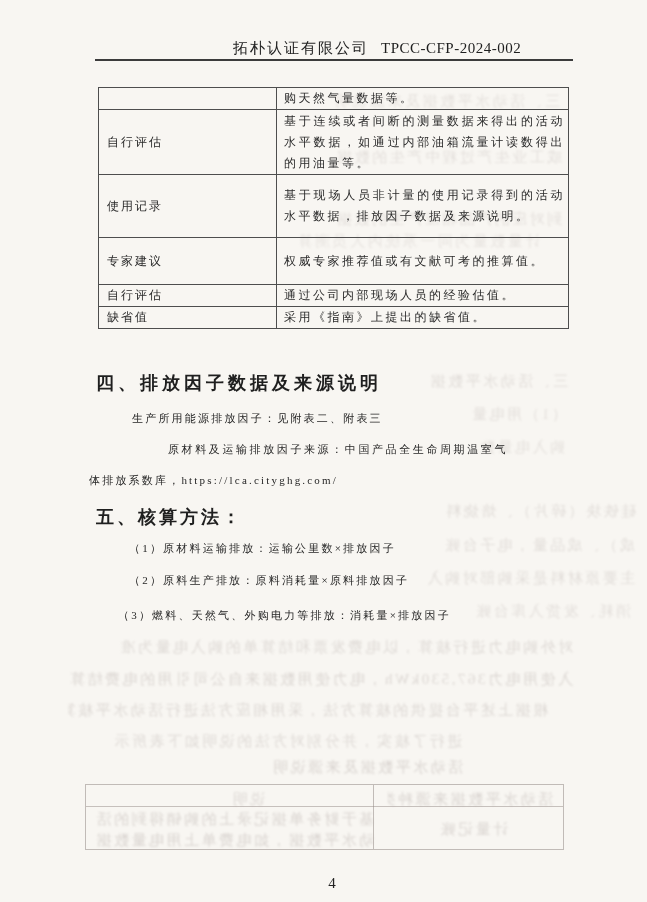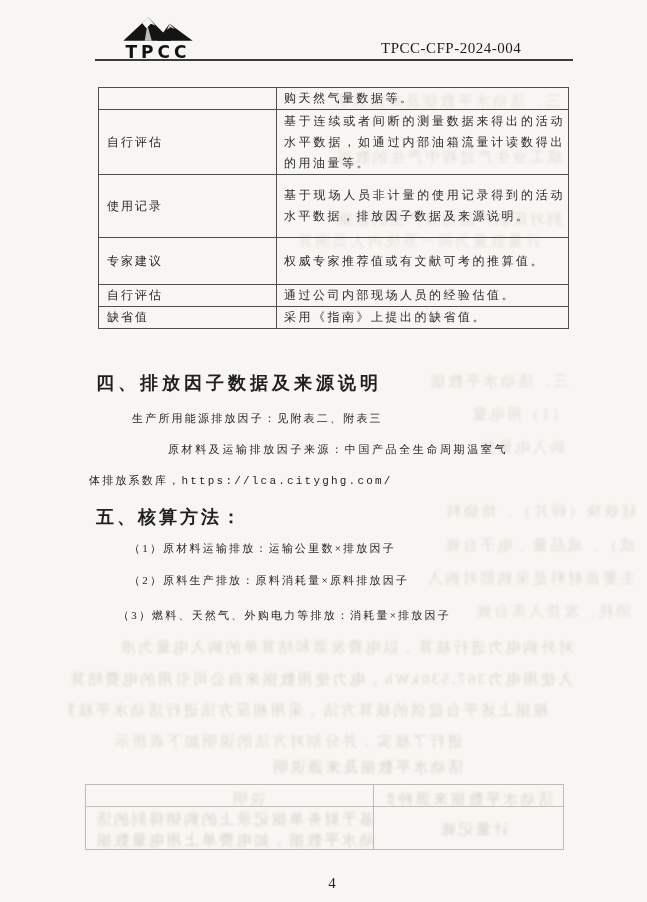--- a/index.html
+++ b/index.html
@@ -31,21 +31,21 @@
   .doc-table tr.r4 td{height:46px;}
   .doc-table tr.r5 td{height:21px;}
   .doc-table tr.r6 td{height:19px;}
   
   .abs{position:absolute;white-space:nowrap;}
   .h-sec{font-weight:bold;font-size:18px;letter-spacing:4px;color:#1f1f1f;}
   .bodyline{font-size:11px;letter-spacing:2.2px;color:#262626;}
   .sec4-h{left:96px;top:371px;}
   .s4l1{left:132px;top:411px;}
   .s4l2{left:132px;top:442px;letter-spacing:2.6px;margin-left:36px;}
-  .s4l3{left:89px;top:473px;font-family:Liberation Mono, monospace;}
+  .s4l3{left:89px;top:473px;}
   .sec5-h{left:96px;top:505px;letter-spacing:3px;}
   .s5i1{left:129px;top:541px;}
   .s5i2{left:129px;top:565px;margin-top:8px;}
   .s5i3{left:118px;top:608px;}
   .pagenum{left:320px;top:875px;width:24px;text-align:center;font-size:15px;color:#222;}
   
   #bleed-layer{position:absolute;inset:0;z-index:0;pointer-events:none;}
   .fore{position:absolute;inset:0;z-index:1;}
   .bleed-line{position:absolute;transform:scaleX(-1);filter:blur(1.1px);
     color:#b4aba7;font-size:15px;letter-spacing:2.5px;white-space:nowrap;overflow:hidden;}
@@ -84,31 +84,22 @@
       <div class="bleed-line" style="left: 228px; top: 758px; width: 235px; opacity: 0.45;">活动水平数据及来源说明</div>
       <div class="bleed-line" style="left: 388px; top: 790px; width: 165px; opacity: 0.45;">活动水平数据来源种类</div>
       <div class="bleed-line" style="left: 205px; top: 790px; width: 60px; opacity: 0.4;">说明</div>
       <div class="bleed-line" style="left: 92px; top: 810px; width: 282px; opacity: 0.45;">基于财务单据记录上的购销得到的活</div>
       <div class="bleed-line" style="left: 92px; top: 831px; width: 282px; opacity: 0.45;">动水平数据，如电费单上用电量数据</div>
       <div class="bleed-line" style="left: 408px; top: 820px; width: 100px; opacity: 0.42;">计量记账</div>
     </div>
 
   <div class="fore">
 
-    <div class="logo">
-      <svg width="80" height="30" viewBox="0 0 90 32">
-        <path d="M34 2 L60 28 L6 28 Z" fill="#141414"></path>
-        <path d="M34 2 L42 11 L37 9 L32 14 L27 8 Z" fill="#f8f6f2"></path>
-        <path d="M33 10 L38 28 L30 28 Z" fill="#f8f6f2" opacity="0.75"></path>
-        <path d="M58 9 L84 28 L44 28 Z" fill="#141414"></path>
-        <path d="M58 9 L64 15 L59 13 L55 16 Z" fill="#f8f6f2" opacity="0.85"></path>
-      </svg>
-      <div class="logo-word">TPCC</div>
-    </div>
-    <div class="docnum">TPCC-CFP-2024-004</div>
+    <div class="company">拓朴认证有限公司</div>
+    <div class="docnum">TPCC-CFP-2024-002</div>
     <div class="header-rule"></div>
 
     <table class="doc-table">
       <colgroup>
           <col style="width:178px">
           <col style="width:292px">
         </colgroup>
       <tbody>
         <tr class="r1">
           <td></td>

